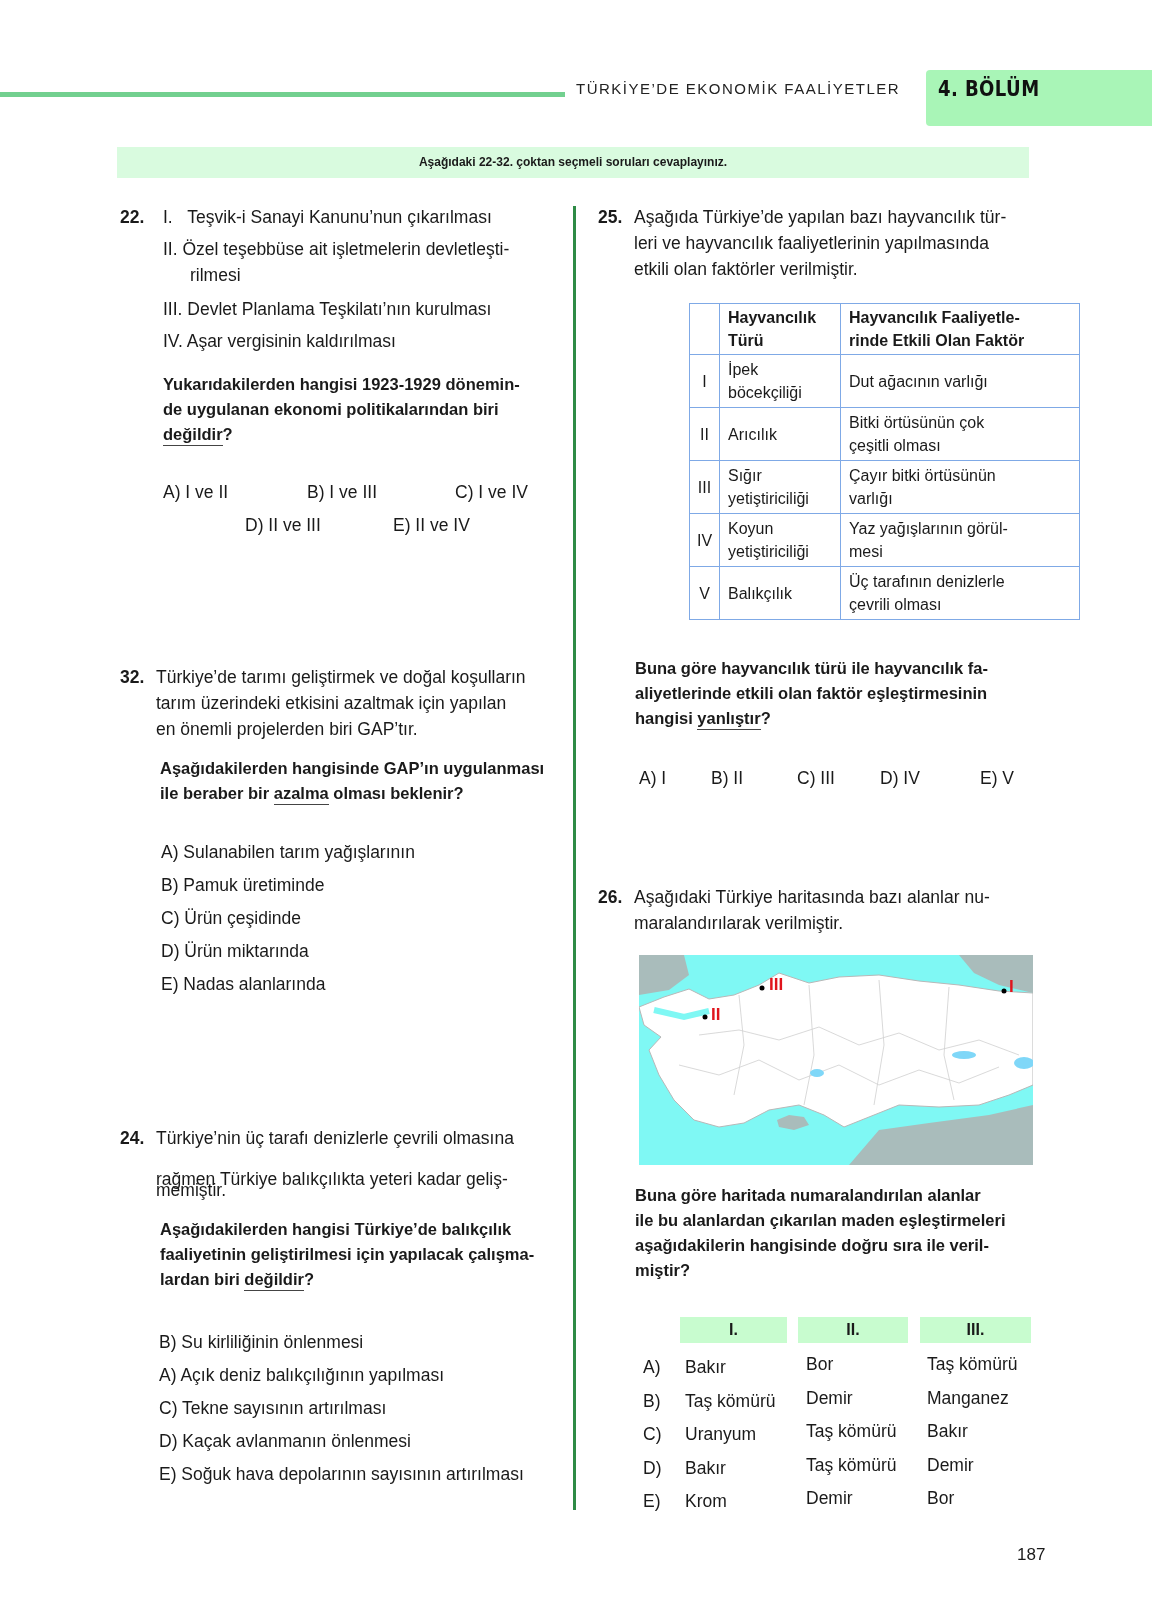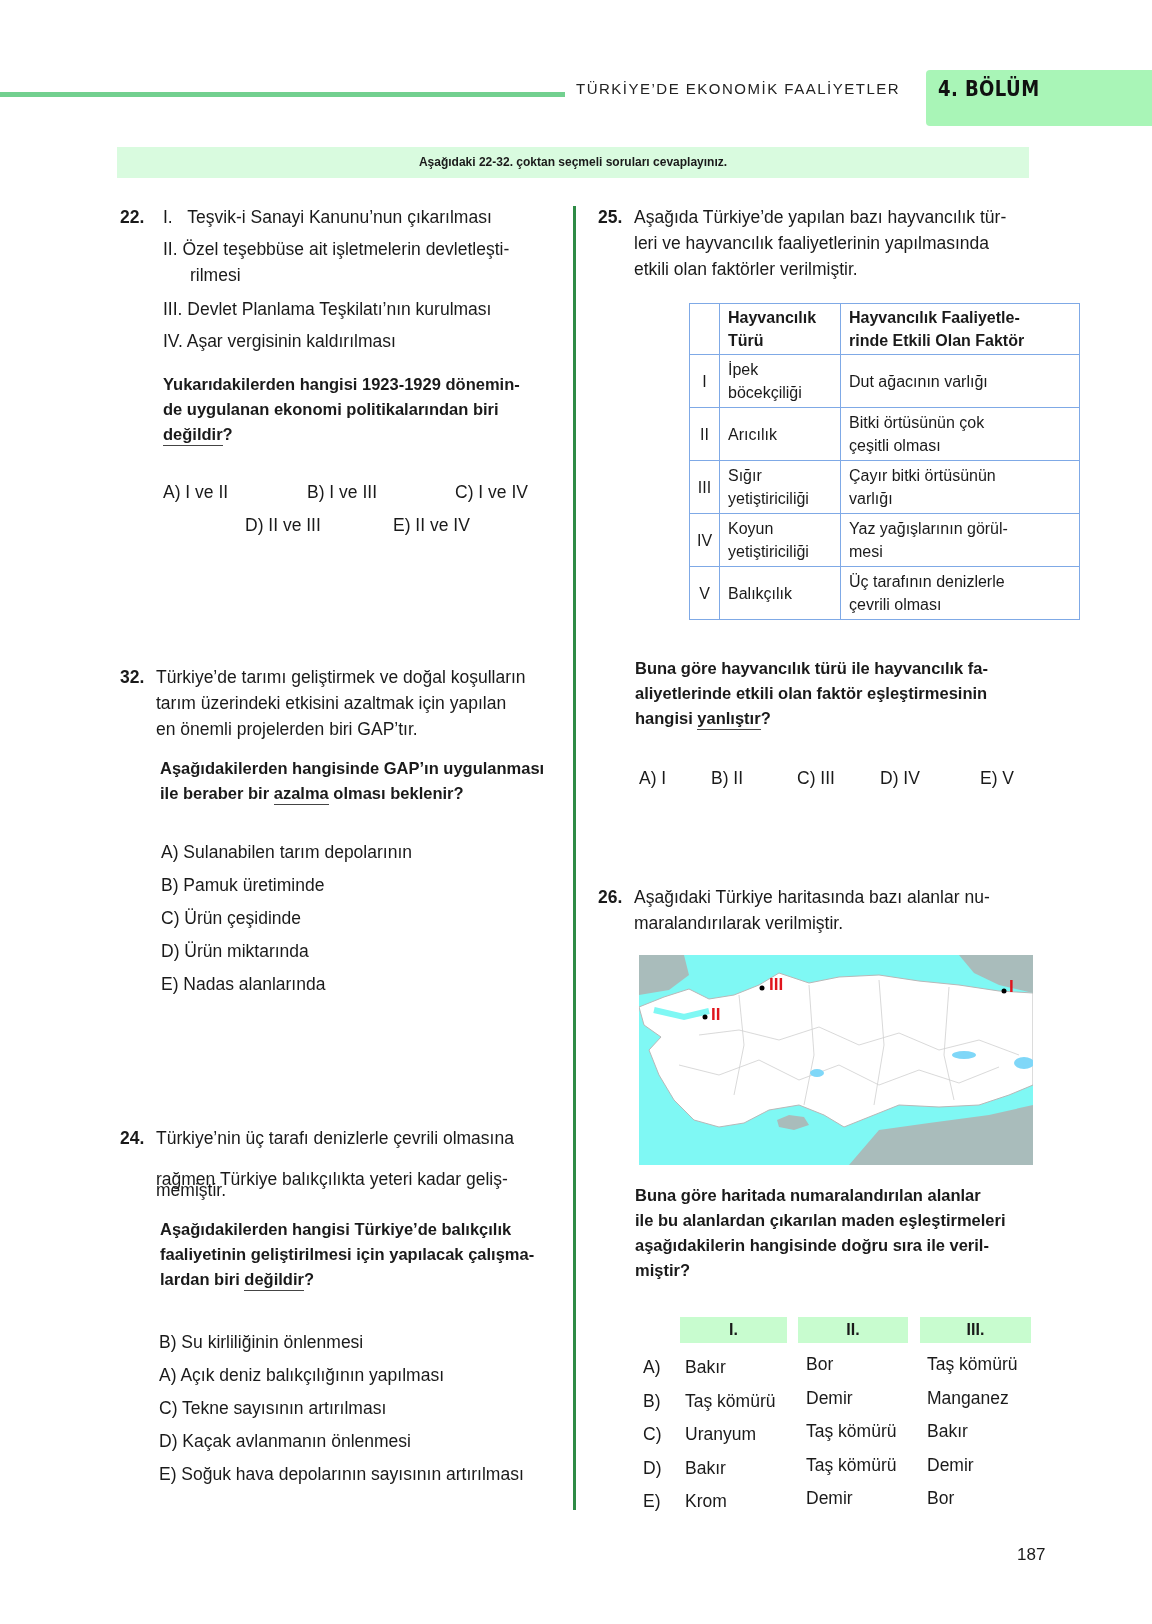--- a/index.html
+++ b/index.html
@@ -60,21 +60,21 @@
   <span class="qnum">32.</span>
   <span style="position:absolute;left:36px;top:0;">Türkiye’de tarımı geliştirmek ve doğal koşulların</span>
   <div style="position:absolute;left:36px;top:26px;">tarım üzerindeki etkisini azaltmak için yapılan</div>
   <div style="position:absolute;left:36px;top:52px;">en önemli projelerden biri GAP’tır.</div>
   <div class="bold" style="position:absolute;left:40px;top:92px;">
     <div>Aşağıdakilerden hangisinde GAP’ın uygulanması</div>
     <div><span>ile beraber bir </span><span class="ul">azalma</span><span> olması beklenir?</span></div>
   </div>
 </div>
 <div class="abs" style="left:161px;top:836px;line-height:33px;">
-  <div class="opt">A)  Sulanabilen tarım depolarının</div>
+  <div class="opt">A)  Sulanabilen tarım yağışlarının</div>
   <div class="opt">B)  Pamuk üretiminde</div>
   <div class="opt">C)  Ürün çeşidinde</div>
   <div class="opt">D)  Ürün miktarında</div>
   <div class="opt">E)  Nadas alanlarında</div>
 </div>
 
 <div class="abs q" style="left:120px;top:1125px;white-space:nowrap;">
   <span class="qnum">24.</span>
   <span style="position:absolute;left:36px;top:0;text-align:center;">Türkiye’nin üç tarafı denizlerle çevrili olmasına</span>
   <div style="position:absolute;left:36px;top:26px;margin-top:15px;">rağmen Türkiye balıkçılıkta yeteri kadar geliş-</div>

